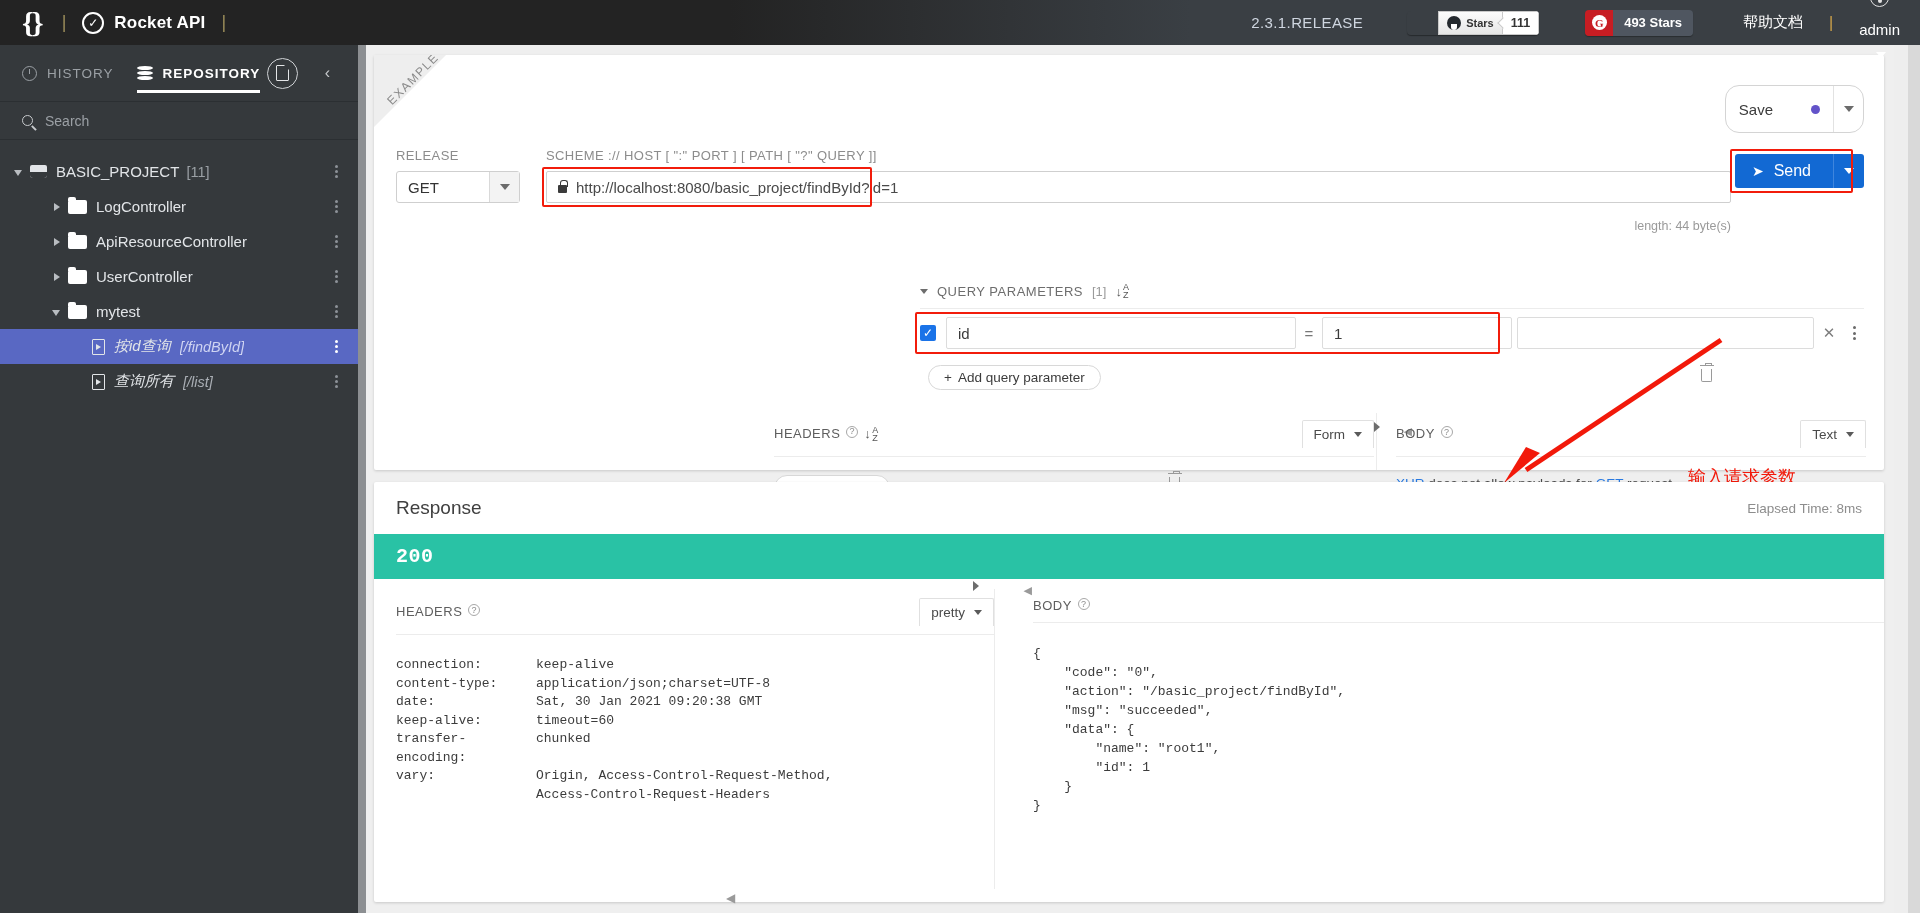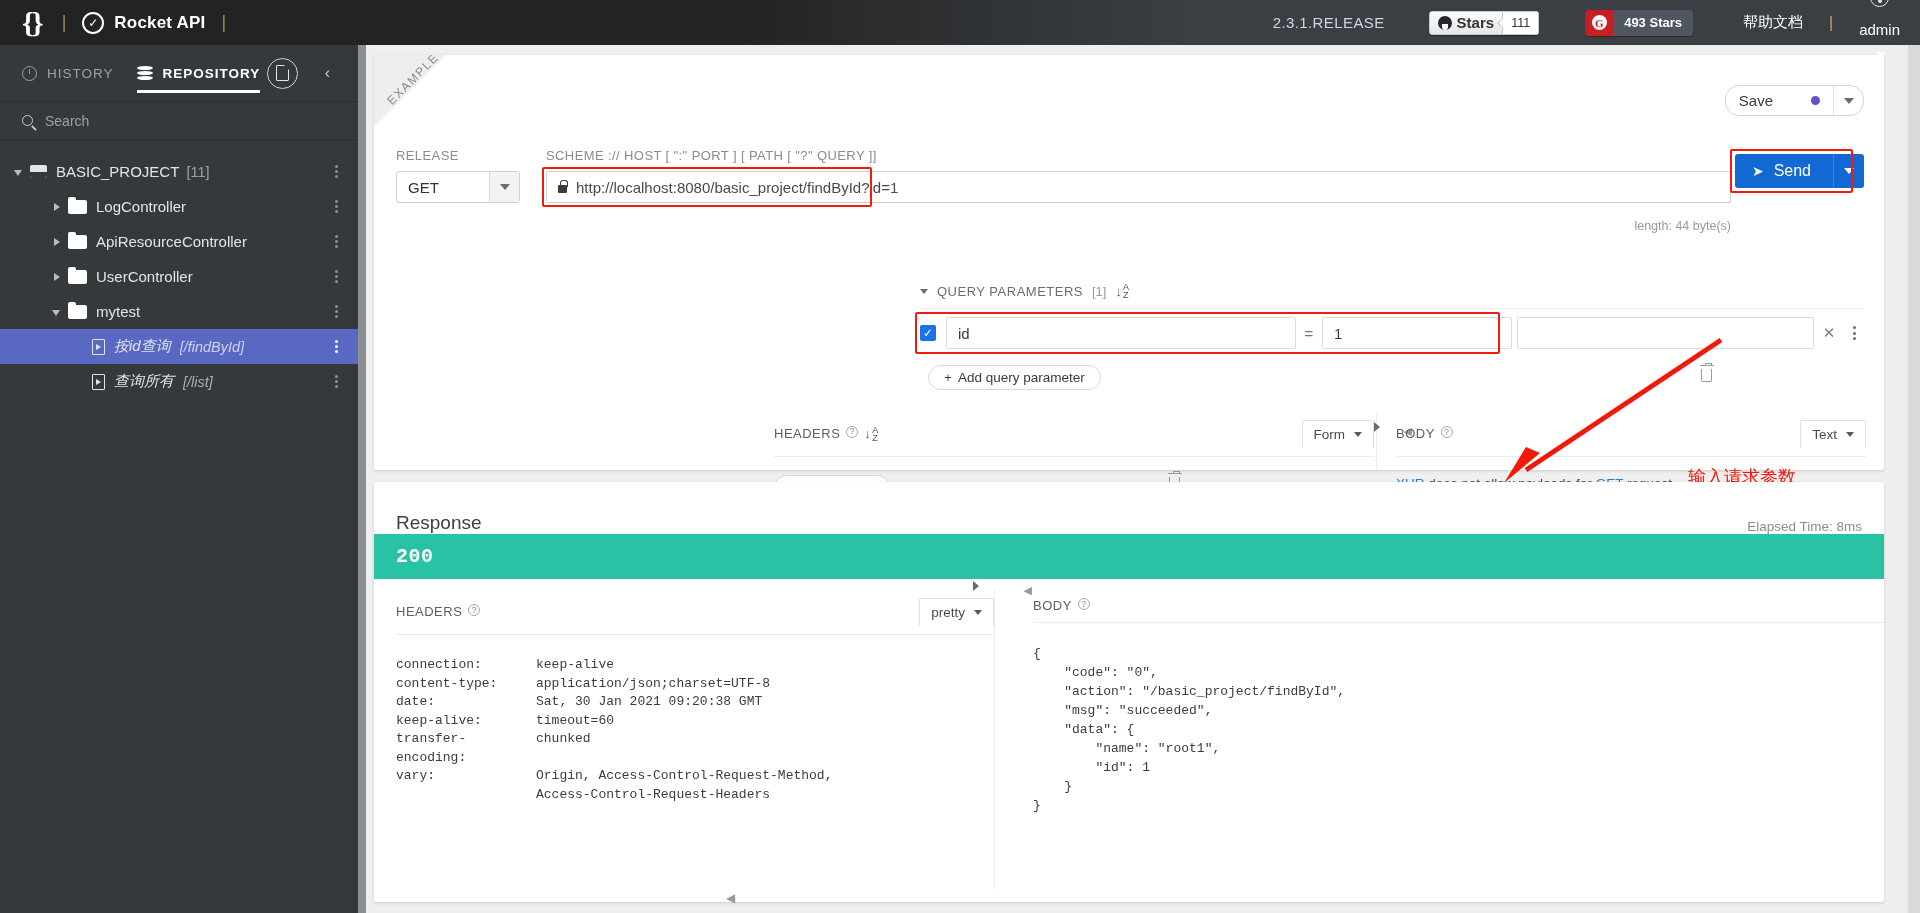--- a/index.html
+++ b/index.html
@@ -40,34 +40,35 @@
     color: #cfd6e0; font-size: 15px; letter-spacing: .4px; margin-right: 44px;
   }
   .gh-badge {
     display: flex; align-items: center; height: 24px;
     border-radius: 4px; overflow: hidden; margin-right: 46px;
     box-shadow: 0 1px 1px rgba(0,0,0,.35);
   }
   .gh-left {
     display: flex; align-items: center; gap: 5px;
     background: linear-gradient(#fcfcfc, #e6e6e6);
-    color: #333; font-size: 15px; font-weight: 700;
+    color: #333; font-size: 11px; font-weight: 700;
     padding: 0 8px; height: 100%;
     border: 1px solid #c9c9c9;
+    margin-left: 31px;
   }
   .gh-dot {
     width: 14px; height: 14px; border-radius: 50%;
     background: #24292e; position: relative; display:inline-block;
   }
   .gh-dot::after{
     content:""; position:absolute; left:4px; top:8px; width:6px;height:6px;
     background:#fff; border-radius:0 0 3px 3px;
   }
   .gh-right {
-    background: #fff; color: #333; font-size: 12.5px; font-weight: 400;
+    background: #fff; color: #333; font-size: 12.5px; font-weight: 700;
     padding: 0 8px; height: 100%; display: flex; align-items: center;
     border: 1px solid #c9c9c9; border-left: none; position: relative;
   }
   .gh-right::before{
     content:""; position:absolute; left:-4px; top:50%; transform:translateY(-50%) rotate(45deg);
     width:7px;height:7px;background:#fff;border-left:1px solid #c9c9c9;border-bottom:1px solid #c9c9c9;
   }
   .gitee-badge {
     display: flex; align-items: center; height: 26px; border-radius: 4px;
     overflow: hidden; margin-right: 50px;
@@ -277,21 +278,21 @@
   .hl-red {
     position: absolute; border: 2.5px solid #f21c0b; border-radius: 2px; pointer-events: none;
   }
   .hl-url { left: -4px; top: -4px; width: 330px; height: 40px; }
   .length-note {
     position: absolute; right: 0; top: 48px; font-size: 12.5px; color: #9a9a9a;
   }
 
   .save-btn-group {
     position: absolute; right: 20px; top: 30px;
-    display: flex; height: 31px; border: 1px solid #d4d4d4; border-radius: 14px; background: #fff;
+    display: flex; height: 48px; border: 1px solid #d4d4d4; border-radius: 14px; background: #fff;
   }
   .save-main {
     display: flex; align-items: center; gap: 38px; padding: 0 13px; font-size: 15px; color: #3b3b3b;
   }
   .purple-dot { width: 9px; height: 9px; border-radius: 50%; background: #6353c9; }
   .save-arrow { width: 30px; border-left: 1px solid #e2e2e2; display: flex; align-items: center; justify-content: center; }
 
   .send-group {
     position: absolute; right: 20px; top: 99px; display: flex; height: 34px;
   }
@@ -393,21 +394,21 @@
   .annot-text {
     position: absolute; left: 1322px; top: 420px;
     color: #f2190a; font-size: 18px; font-family: "Liberation Sans", sans-serif;
   }
   .annot-arrow { position: absolute; left: 1130px; top: 290px; width: 230px; height: 150px; }
 
   
   .resp-card {
     position: absolute; top: 437px; left: 8px; width: 1510px; height: 420px;
   }
-  .resp-top { height: 52px; display: flex; align-items: flex-end; justify-content: space-between; padding: 0 22px; }
+  .resp-top { height: 52px; display: flex; align-items: center; justify-content: space-between; padding: 0 22px; }
   .resp-title { font-size: 19px; color: #404040; }
   .elapsed { font-size: 13.5px; color: #8d8d8d; }
   .status-band {
     height: 45px; background: #29c2a5; display: flex; align-items: center; padding-left: 22px;
     color: #fff; font-size: 20px; font-weight: 700; letter-spacing: .5px;
     font-family: "Liberation Mono", monospace;
   }
   .resp-cols { display: flex; height: 320px; }
   .resp-left { width: 620px; padding: 19px 0 0 22px; position: relative; }
   .resp-divider { width: 1px; background: #ececec; margin: 10px 0; }

